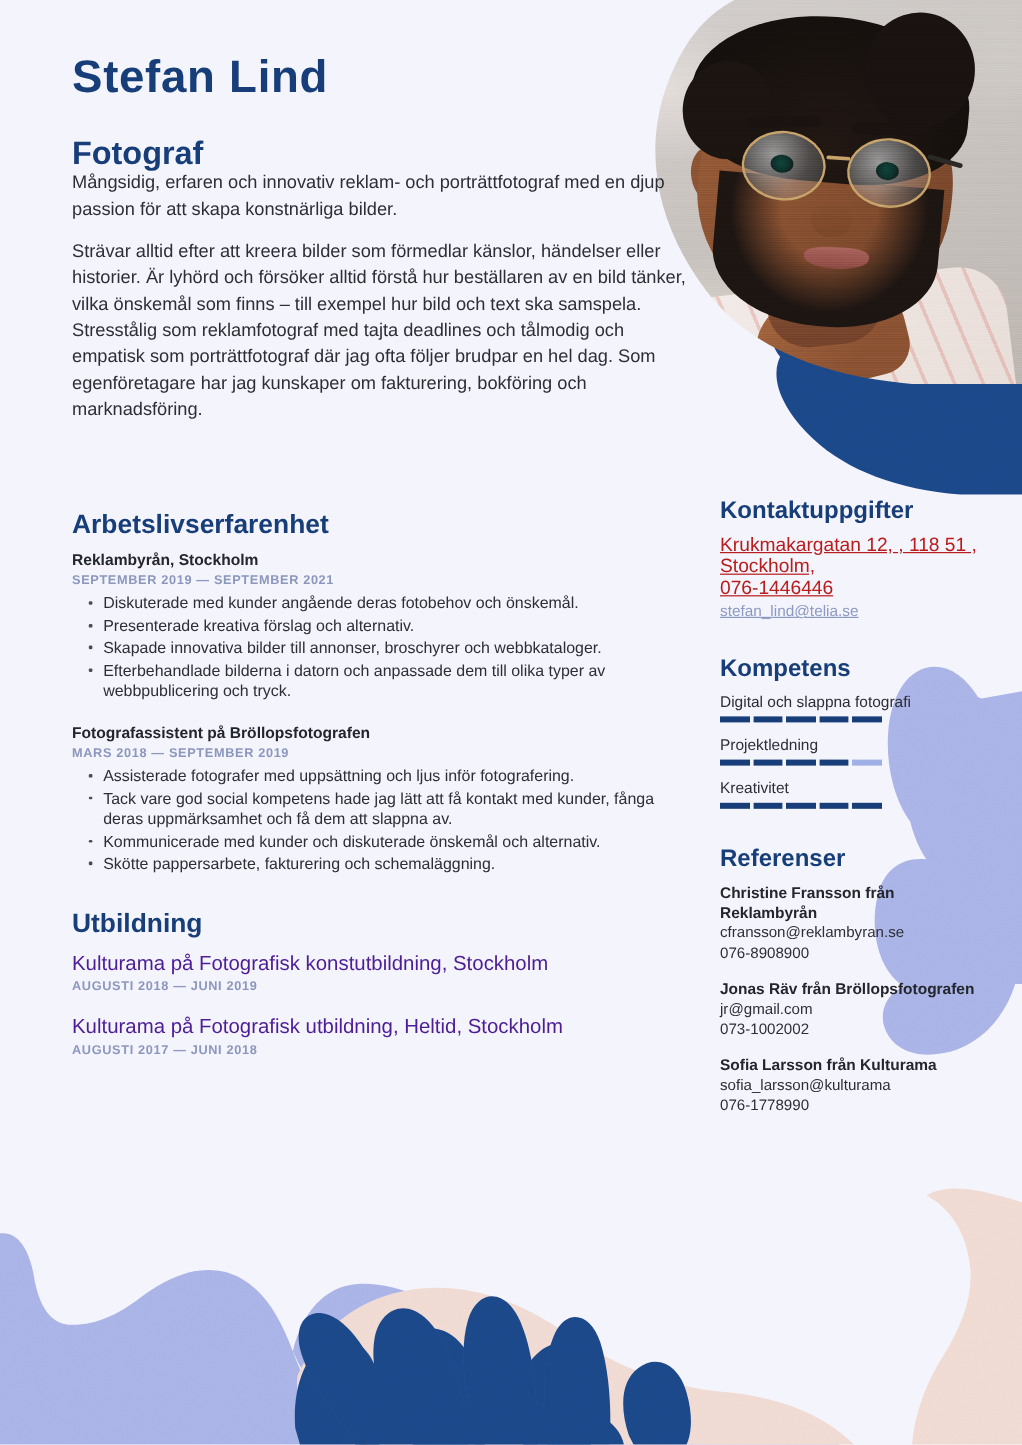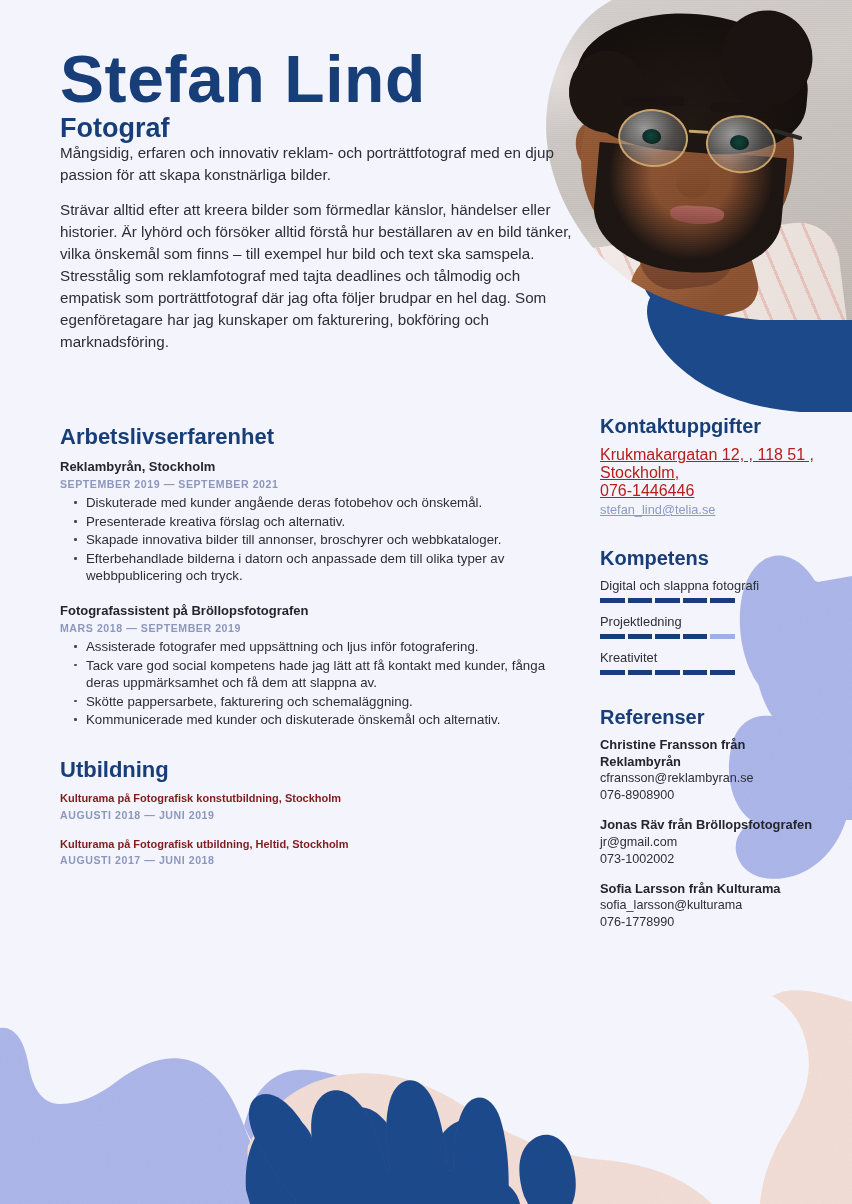--- a/index.html
+++ b/index.html
@@ -160,21 +160,21 @@
     background-image:
       repeating-linear-gradient(0deg, rgba(255,255,255,.035) 0 1px, rgba(0,0,0,.03) 1px 2px);
     mix-blend-mode: overlay;
   }
 
   
   .content { position: absolute; inset: 0; }
 
   .name {
     position: absolute; left: 60px; top: 46px;
-    font-size: 66px; font-weight: 700; letter-spacing: .6px;
+    font-size: 38px; font-weight: 700; letter-spacing: .6px;
     color: #173e78; line-height: 1;
   }
   .role {
     position: absolute; left: 60px; top: 115px;
     font-size: 27px; font-weight: 700; color: #173e78; line-height: 1;
   }
 
   .intro {
     position: absolute; left: 60px; top: 142px; width: 513px;
   }
@@ -203,21 +203,21 @@
     color: #2d2f35; padding-left: 12px; margin-bottom: 1px;
   }
   ul.bullets li::before {
     content: ""; position: absolute; left: 0; top: 7px;
     width: 2.6px; height: 2.6px; background: #4a4d55; border-radius: 1px;
   }
   .job-block { margin-bottom: 18px; }
   .job-block:last-child { margin-bottom: 0; }
 
   .edu-block { margin-bottom: 17px; }
-  .edu-title { font-size: 11px; font-weight: 700; color: #7f1d1d; line-height: 1.25; }
+  .edu-title { font-size: 17px; font-weight: 400; color: #4c1d95; line-height: 1.25; }
   .edu-date { font-size: 10.6px; font-weight: 700; color: #8c97bd; letter-spacing: .55px; margin-top: 3px; }
 
   
   .right-col { position: absolute; left: 600px; top: 415px; width: 215px; }
   .sec-h-r {
     font-size: 20px; font-weight: 700; color: #173e78; line-height: 1.1;
     margin-bottom: 9px;
   }
   .contact-line { font-size: 16px; line-height: 18px; color: #b91c1c; text-decoration: underline; }
   .contact-link {
@@ -394,22 +394,22 @@
             <li>Efterbehandlade bilderna i datorn och anpassade dem till olika typer av webbpublicering och tryck.</li>
           </ul>
         </div>
 
         <div class="job-block">
           <div class="job-title">Fotografassistent på Bröllopsfotografen</div>
           <div class="job-date">MARS 2018 — SEPTEMBER 2019</div>
           <ul class="bullets">
             <li>Assisterade fotografer med uppsättning och ljus inför fotografering.</li>
             <li>Tack vare god social kompetens hade jag lätt att få kontakt med kunder, fånga deras uppmärksamhet och få dem att slappna av.</li>
+            <li>Kommunicerade med kunder och diskuterade önskemål och alternativ.</li>
             <li>Skötte pappersarbete, fakturering och schemaläggning.</li>
-            <li>Kommunicerade med kunder och diskuterade önskemål och alternativ.</li>
           </ul>
         </div>
       </div>
 
       <div class="block-gap-28"></div>
 
       <div>
         <div class="sec-h">Utbildning</div>
 
         <div class="edu-block">

